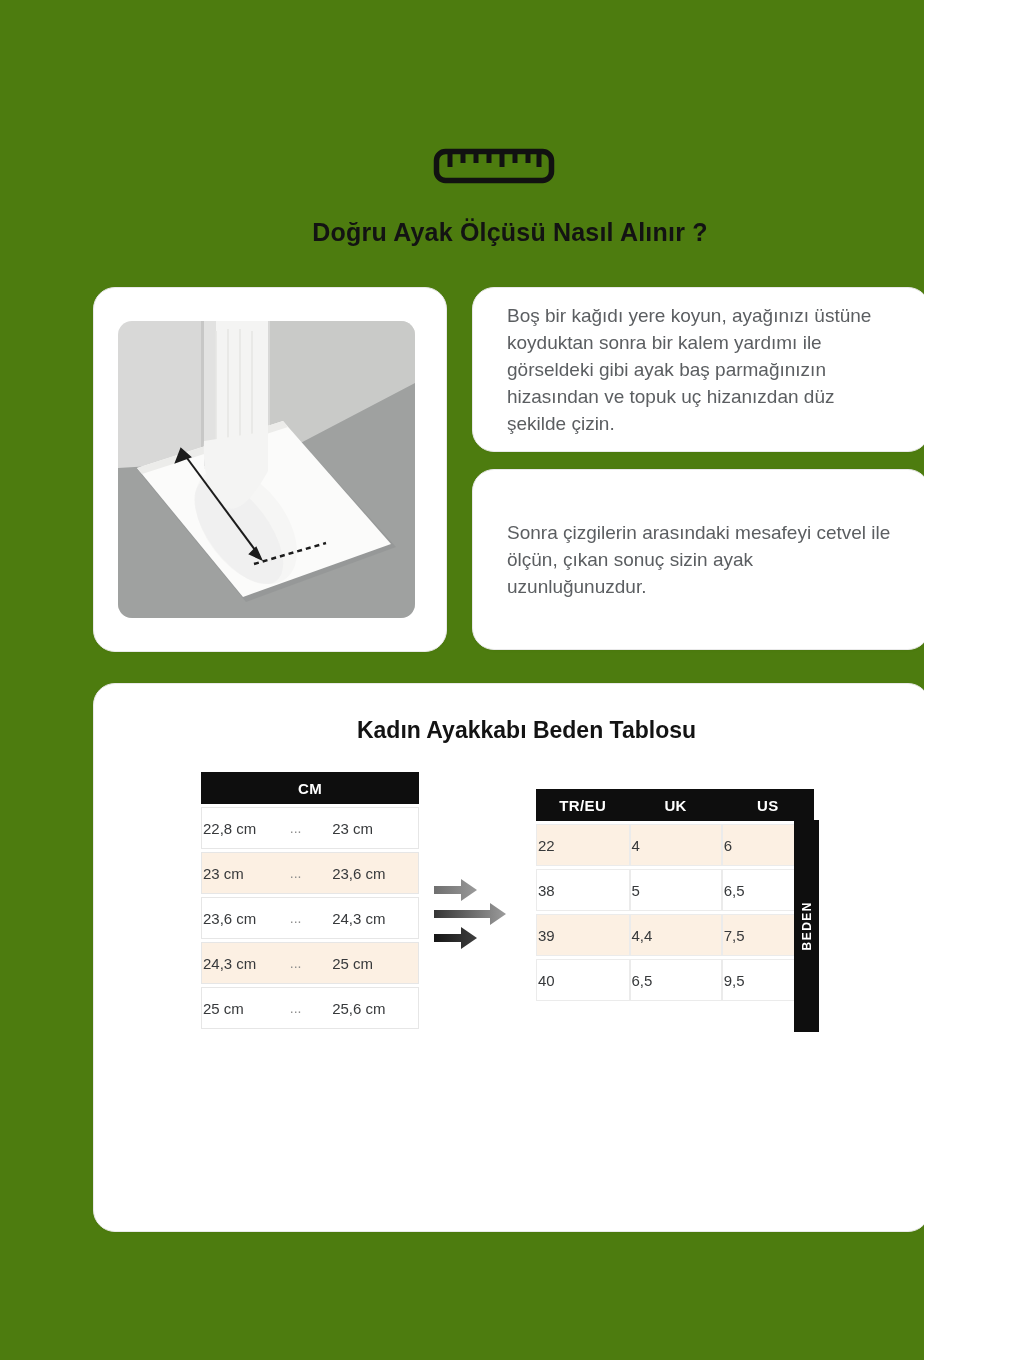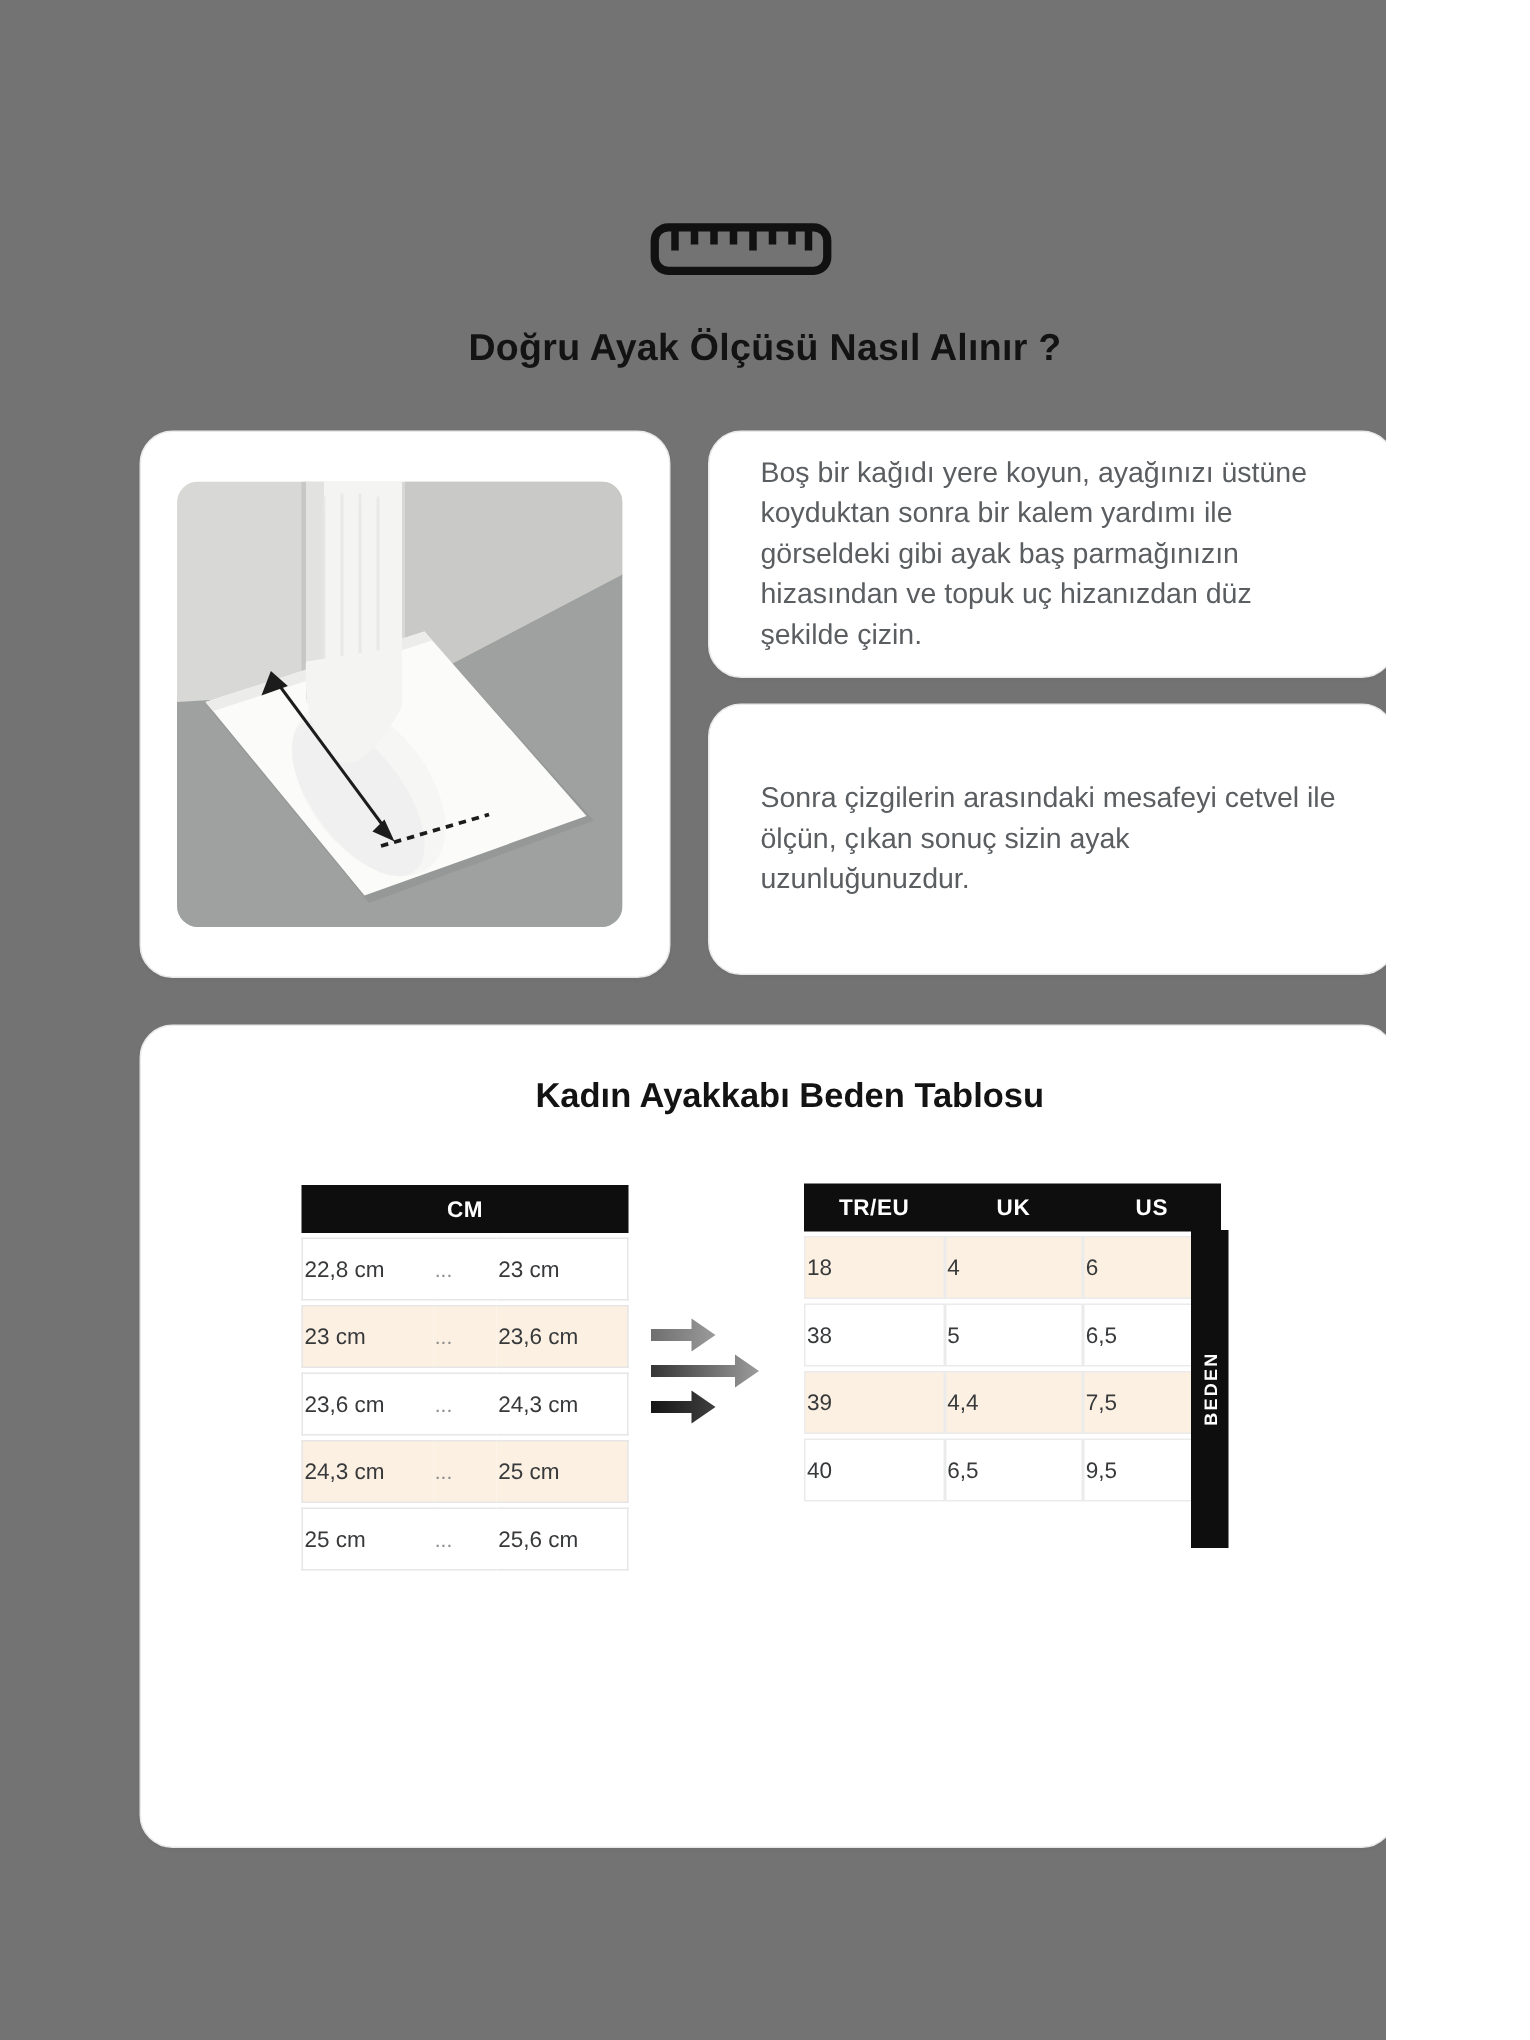--- a/index.html
+++ b/index.html
@@ -1,17 +1,17 @@
 <!DOCTYPE html>
 <html><head>
 <meta charset="utf-8">
 <style>
   html,body{margin:0;padding:0;background:#ffffff;}
   body{font-family:"Liberation Sans","DejaVu Sans",sans-serif;color:#1a1a1a;}
-  .page{position:relative;width:924px;height:1360px;background:#737373;overflow:hidden;}
+  .page{position:relative;width:924px;height:1360px;background:#4d7c0f;overflow:hidden;}
 
   
   .ruler-wrap{position:absolute;left:433px;top:148px;width:122px;height:37px;}
   .page-title{position:absolute;left:0;top:218px;width:1020px;text-align:center;
     font-size:25px;font-weight:bold;color:#131313;letter-spacing:.2px;}
 
   
   .card{position:absolute;background:#fff;border:1px solid #e9e9e9;border-radius:22px;
     box-shadow:0 1px 3px rgba(0,0,0,.03);}
   .photo-card{left:93px;top:287px;width:352px;height:363px;}
@@ -20,21 +20,21 @@
   .instr-1{left:472px;top:287px;width:456px;height:163px;display:flex;align-items:center;}
   .instr-2{left:472px;top:469px;width:456px;height:179px;display:flex;align-items:center;}
   .instr-text{margin:0;padding:0 34px;font-size:19px;line-height:27px;color:#5b5e61;}
 
   
   .table-card{left:93px;top:683px;width:835px;height:547px;}
   .section-title{position:absolute;left:15px;top:33px;width:835px;text-align:center;
     font-size:23px;font-weight:bold;color:#131313;}
 
   table{border-collapse:separate;border-spacing:0 3px;font-size:15px;color:#37393b;}
-  .cm-table{position:absolute;left:107px;top:103px;width:218px;}
+  .cm-table{position:absolute;left:107px;top:85px;width:218px;}
   .eu-table{position:absolute;left:442px;top:102px;width:278px;}
   th{background:#0e0e0e;color:#fff;font-weight:bold;height:30px;font-size:15px;letter-spacing:.4px;}
   td{height:38px;text-align:left;background:#fff;}
   tr.alt td{background:#fcf0e3;}
   .cm-table td{border-top:1px solid #e6e6e6;border-bottom:1px solid #e6e6e6;}
   .cm-table td:first-child{border-left:1px solid #e6e6e6;}
   .cm-table td:last-child{border-right:1px solid #e6e6e6;}
   .cm-table .col-min,.cm-table .col-max{width:88px;}
   .cm-table .col-sep{width:42px;color:#8d8d8d;font-size:14px;}
   .eu-table td{border:1px solid #ebebeb;}
@@ -174,21 +174,21 @@
     </div>
 
     <table class="eu-table">
       <tbody>
         <tr>
           <th>TR/EU</th>
           <th>UK</th>
           <th>US</th>
         </tr>
         <tr class="alt">
-          <td>18</td>
+          <td>22</td>
           <td>4</td>
           <td>6</td>
         </tr>
         <tr>
           <td>38</td>
           <td>5</td>
           <td>6,5</td>
         </tr>
         <tr class="alt">
           <td>39</td>

